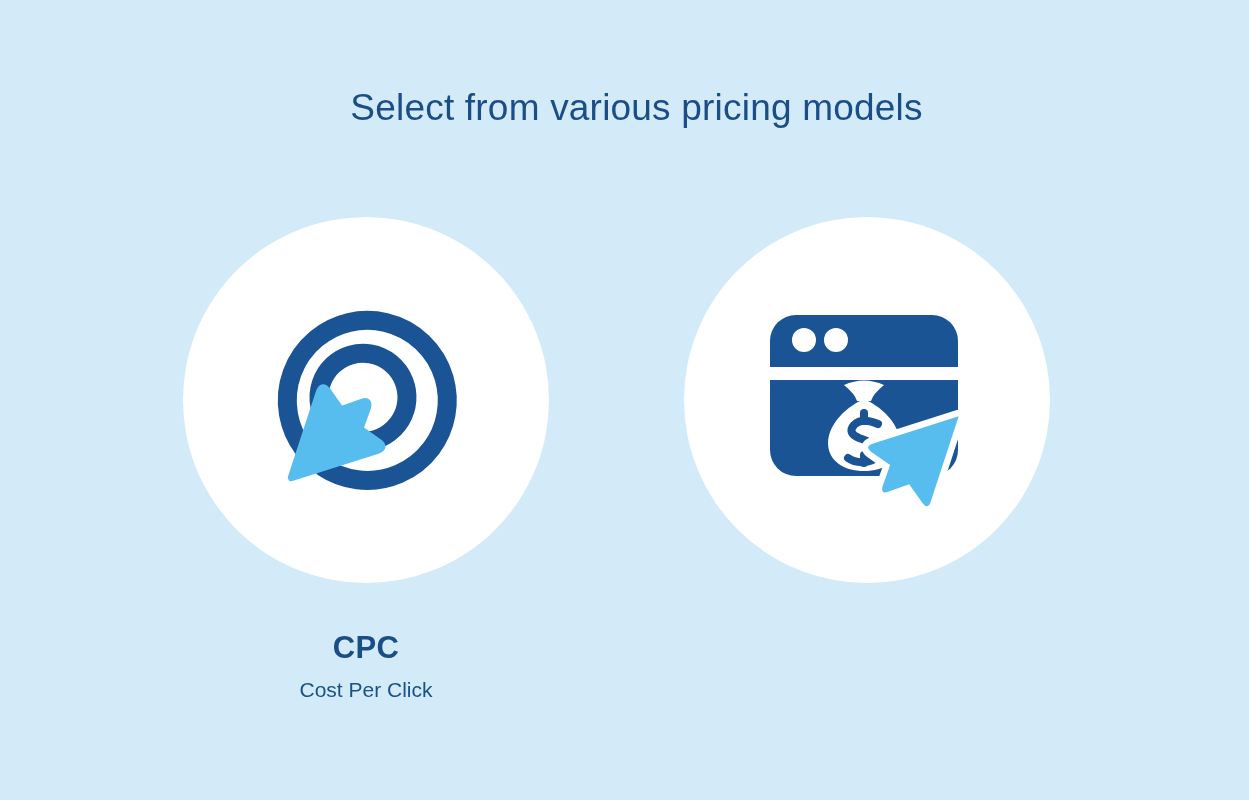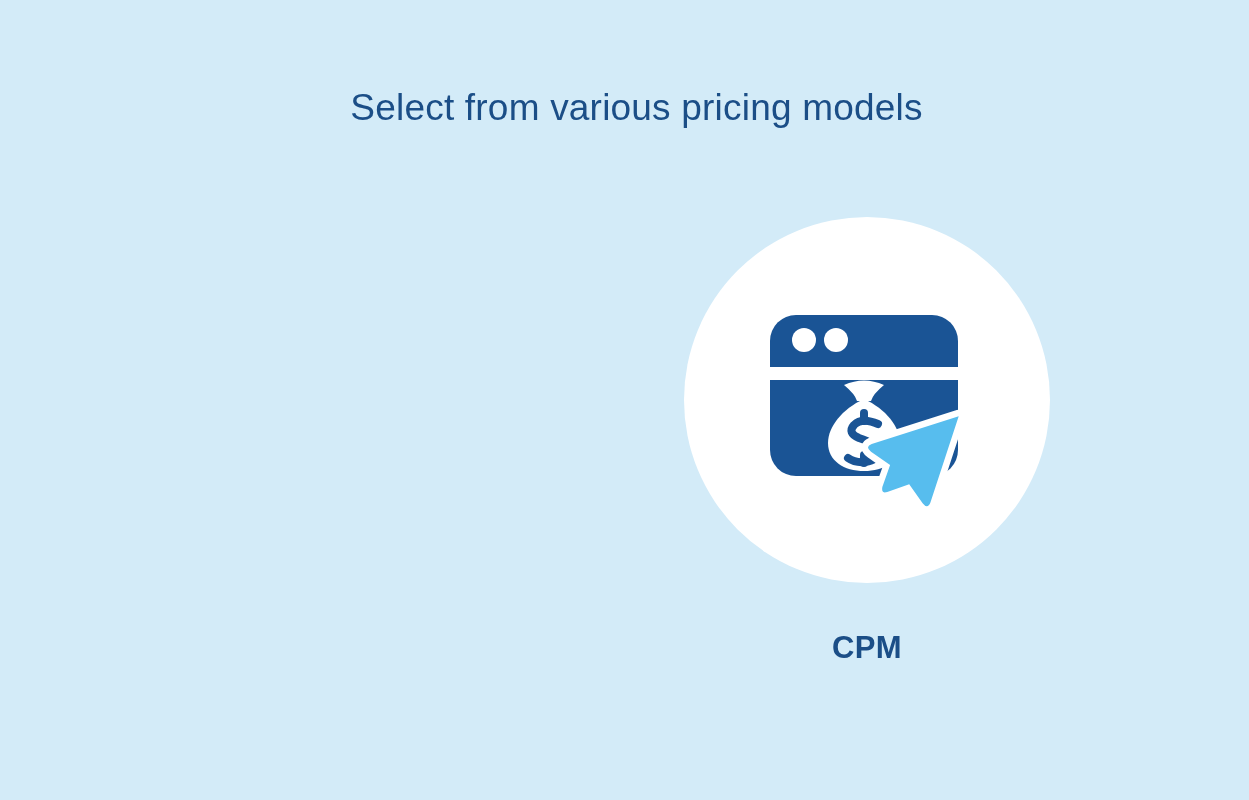--- a/index.html
+++ b/index.html
@@ -86,20 +86,51 @@
     white-space: nowrap;
   }
 </style>
 </head>
 <body>
 
 <div class="stage">
 
   <div class="page-title">Select from various pricing models</div>
 
+  <div class="model-card left">
+
+    <div class="icon-circle"></div>
+
+    <div class="icon-art">
+      <svg viewBox="0 0 230 230" xmlns="http://www.w3.org/2000/svg">
+
+        <path d="M 52 163 A 80 80 0 1 1 72 182" fill="none" stroke="#1a5495" stroke-width="19" stroke-linecap="round"></path>
+
+        <path d="M 77 139 A 44 44 0 1 1 93 152" fill="none" stroke="#1a5495" stroke-width="19" stroke-linecap="round"></path>
+
+        <g transform="translate(25,118) rotate(-135 45 45)">
+          <path d="M 45 3
+                   L 86 84
+                   Q 89 91 81 90
+                   L 58 86
+                   L 48 107
+                   Q 45 113 41 107
+                   L 31 86
+                   L 8 90
+                   Q 0 91 3 84
+                   Z" fill="#57bdee" stroke="#57bdee" stroke-width="7" stroke-linejoin="round"></path>
+        </g>
+      </svg>
+    </div>
+
+    <div class="card-labels">
+      <div class="card-code">CPC</div>
+      <div class="card-desc">Cost Per Click</div>
+    </div>
+  </div>
 
   <div class="model-card right">
 
     <div class="icon-circle"></div>
 
     <div class="icon-art">
       <svg viewBox="0 0 230 230" xmlns="http://www.w3.org/2000/svg">
 
         <path d="M 18 56 a 26 26 0 0 1 26 -26 h 136 a 26 26 0 0 1 26 26 v 26 h -188 z" fill="#1a5495"></path>
 
@@ -131,17 +162,16 @@
                    Q 45 113 41 107
                    L 31 86
                    L 8 90
                    Q 0 91 3 84
                    Z" fill="#57bdee" stroke="#ffffff" stroke-width="13" stroke-linejoin="round" paint-order="stroke"></path>
         </g>
       </svg>
     </div>
 
     <div class="card-labels">
-      <div class="card-code">CPM</div>
     </div>
   </div>
 
 </div>
 
 </body></html>

